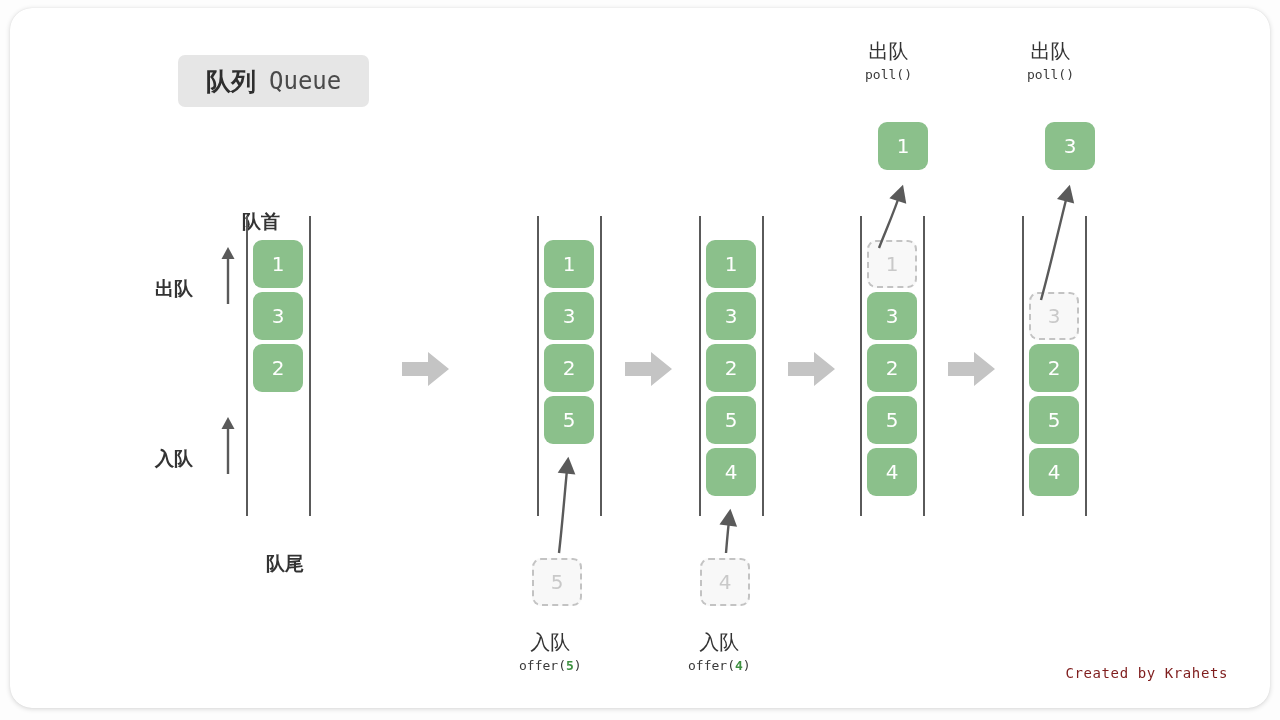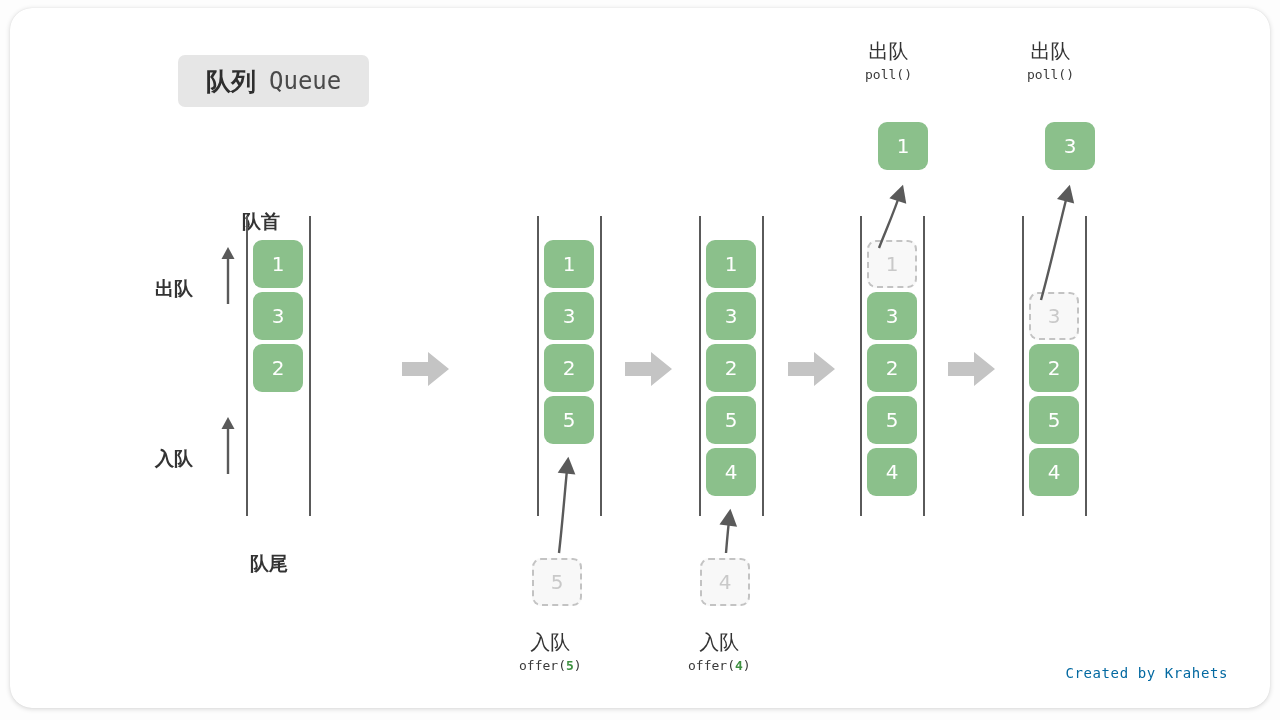--- a/index.html
+++ b/index.html
@@ -134,39 +134,39 @@
     width: 1280px; height: 720px;
     pointer-events: none;
   }
 
   
   #watermark {
     position: absolute;
     right: 42px;
     bottom: 27px;
     font-size: 14px;
-    color: #0369a1;
+    color: #7f1d1d;
     letter-spacing: 0.6px;
     font-family: "DejaVu Sans Mono", "Liberation Mono", monospace;
     white-space: nowrap;
   }
 </style>
 </head>
 <body>
 
 <div id="page">
   <div id="card">
 
     <div id="title-badge">
       <span class="cn">队列</span>
       <span class="en">Queue</span>
     </div>
 
     <div class="hdr-label" style="left:232px; top:160px;margin-top:41px;">队首</div>
-    <div class="hdr-label" style="left:216px; top:543px;padding-left:24px;">队尾</div>
+    <div class="hdr-label" style="left:232px; top:543px;padding-left:24px;">队尾</div>
 
     <div class="side-label" style="left:145px; top:268px;">出队</div>
     <div class="side-label" style="left:145px; top:438px;">入队</div>
 
     <svg class="uparrow" style="left:205px; top:236px;" width="26" height="62" viewBox="0 0 26 62">
       <line x1="13" y1="60" x2="13" y2="12" stroke="#5a5a5a" stroke-width="2.4"></line>
       <path d="M13 3 L19.5 15 L6.5 15 Z" fill="#5a5a5a"></path>
     </svg>
     <svg class="uparrow" style="left:205px; top:406px;" width="26" height="62" viewBox="0 0 26 62">
       <line x1="13" y1="60" x2="13" y2="12" stroke="#5a5a5a" stroke-width="2.4"></line>

